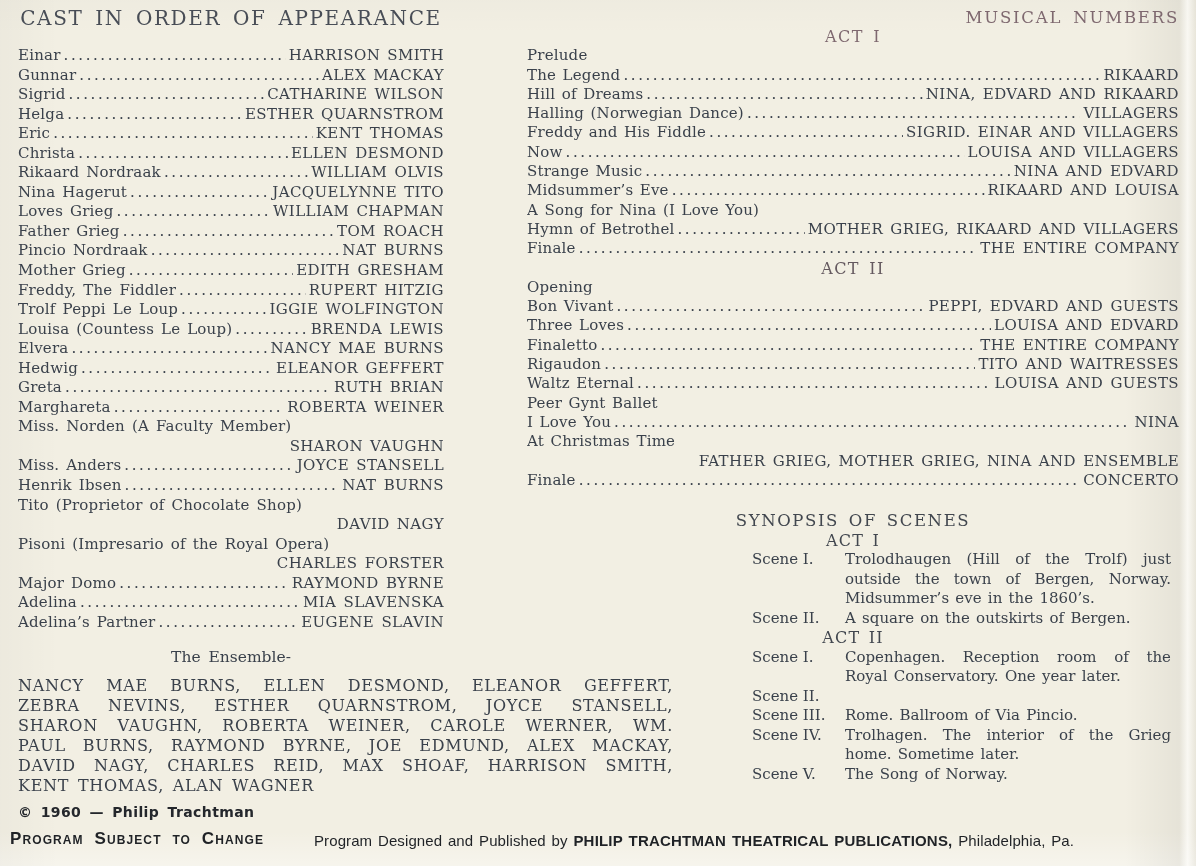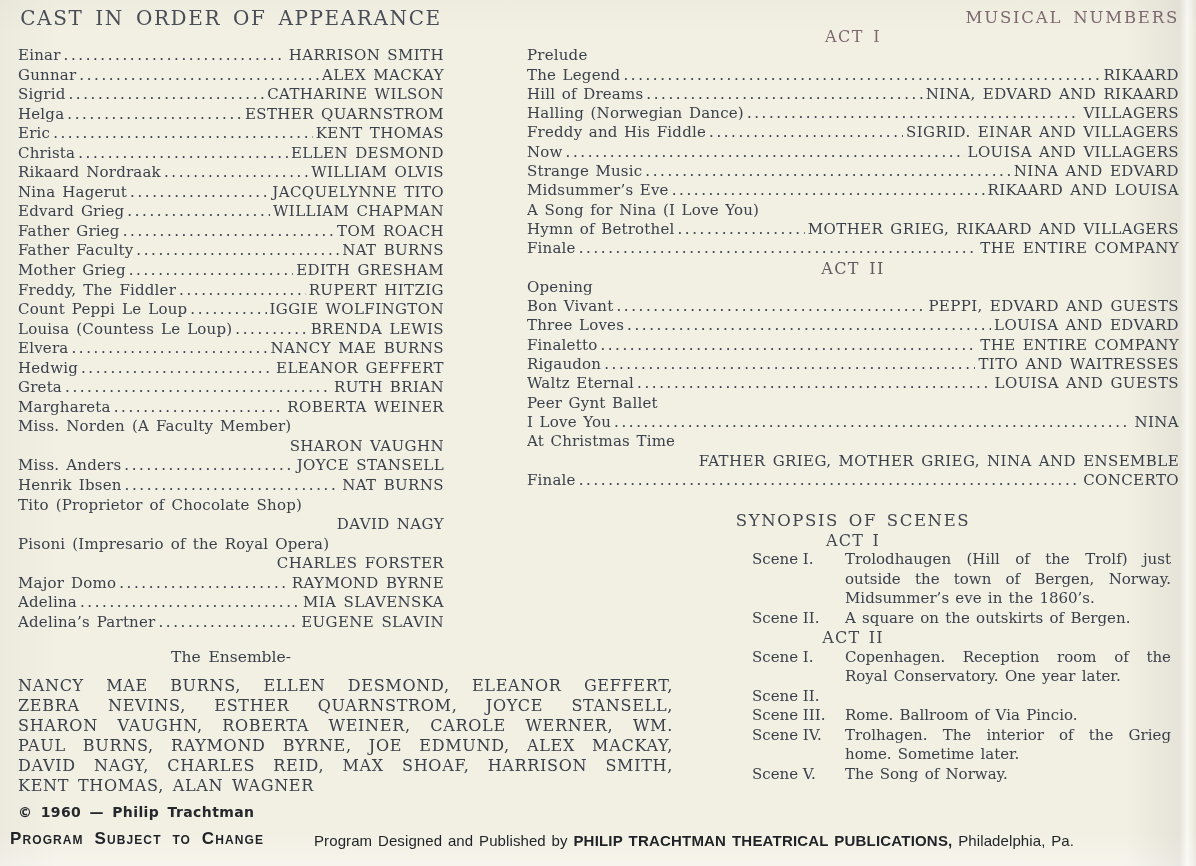--- a/index.html
+++ b/index.html
@@ -100,46 +100,46 @@
     <span class="role">Rikaard Nordraak</span>
     <span class="dots"></span>
     <span class="actor">WILLIAM OLVIS</span>
   </div>
         <div class="crow">
     <span class="role">Nina Hagerut</span>
     <span class="dots"></span>
     <span class="actor">JACQUELYNNE TITO</span>
   </div>
         <div class="crow">
-    <span class="role">Edvard Grieg</span>
+    <span class="role">Loves Grieg</span>
     <span class="dots"></span>
     <span class="actor">WILLIAM CHAPMAN</span>
   </div>
         <div class="crow">
     <span class="role">Father Grieg</span>
     <span class="dots"></span>
     <span class="actor">TOM ROACH</span>
   </div>
         <div class="crow">
-    <span class="role">Father Faculty</span>
+    <span class="role">Pincio Nordraak</span>
     <span class="dots"></span>
     <span class="actor">NAT BURNS</span>
   </div>
         <div class="crow">
     <span class="role">Mother Grieg</span>
     <span class="dots"></span>
     <span class="actor">EDITH GRESHAM</span>
   </div>
         <div class="crow">
     <span class="role">Freddy, The Fiddler</span>
     <span class="dots"></span>
     <span class="actor">RUPERT HITZIG</span>
   </div>
         <div class="crow">
-    <span class="role">Count Peppi Le Loup</span>
+    <span class="role">Trolf Peppi Le Loup</span>
     <span class="dots"></span>
     <span class="actor">IGGIE WOLFINGTON</span>
   </div>
         <div class="crow">
     <span class="role">Louisa (Countess Le Loup)</span>
     <span class="dots"></span>
     <span class="actor">BRENDA LEWIS</span>
   </div>
         <div class="crow">
     <span class="role">Elvera</span>

